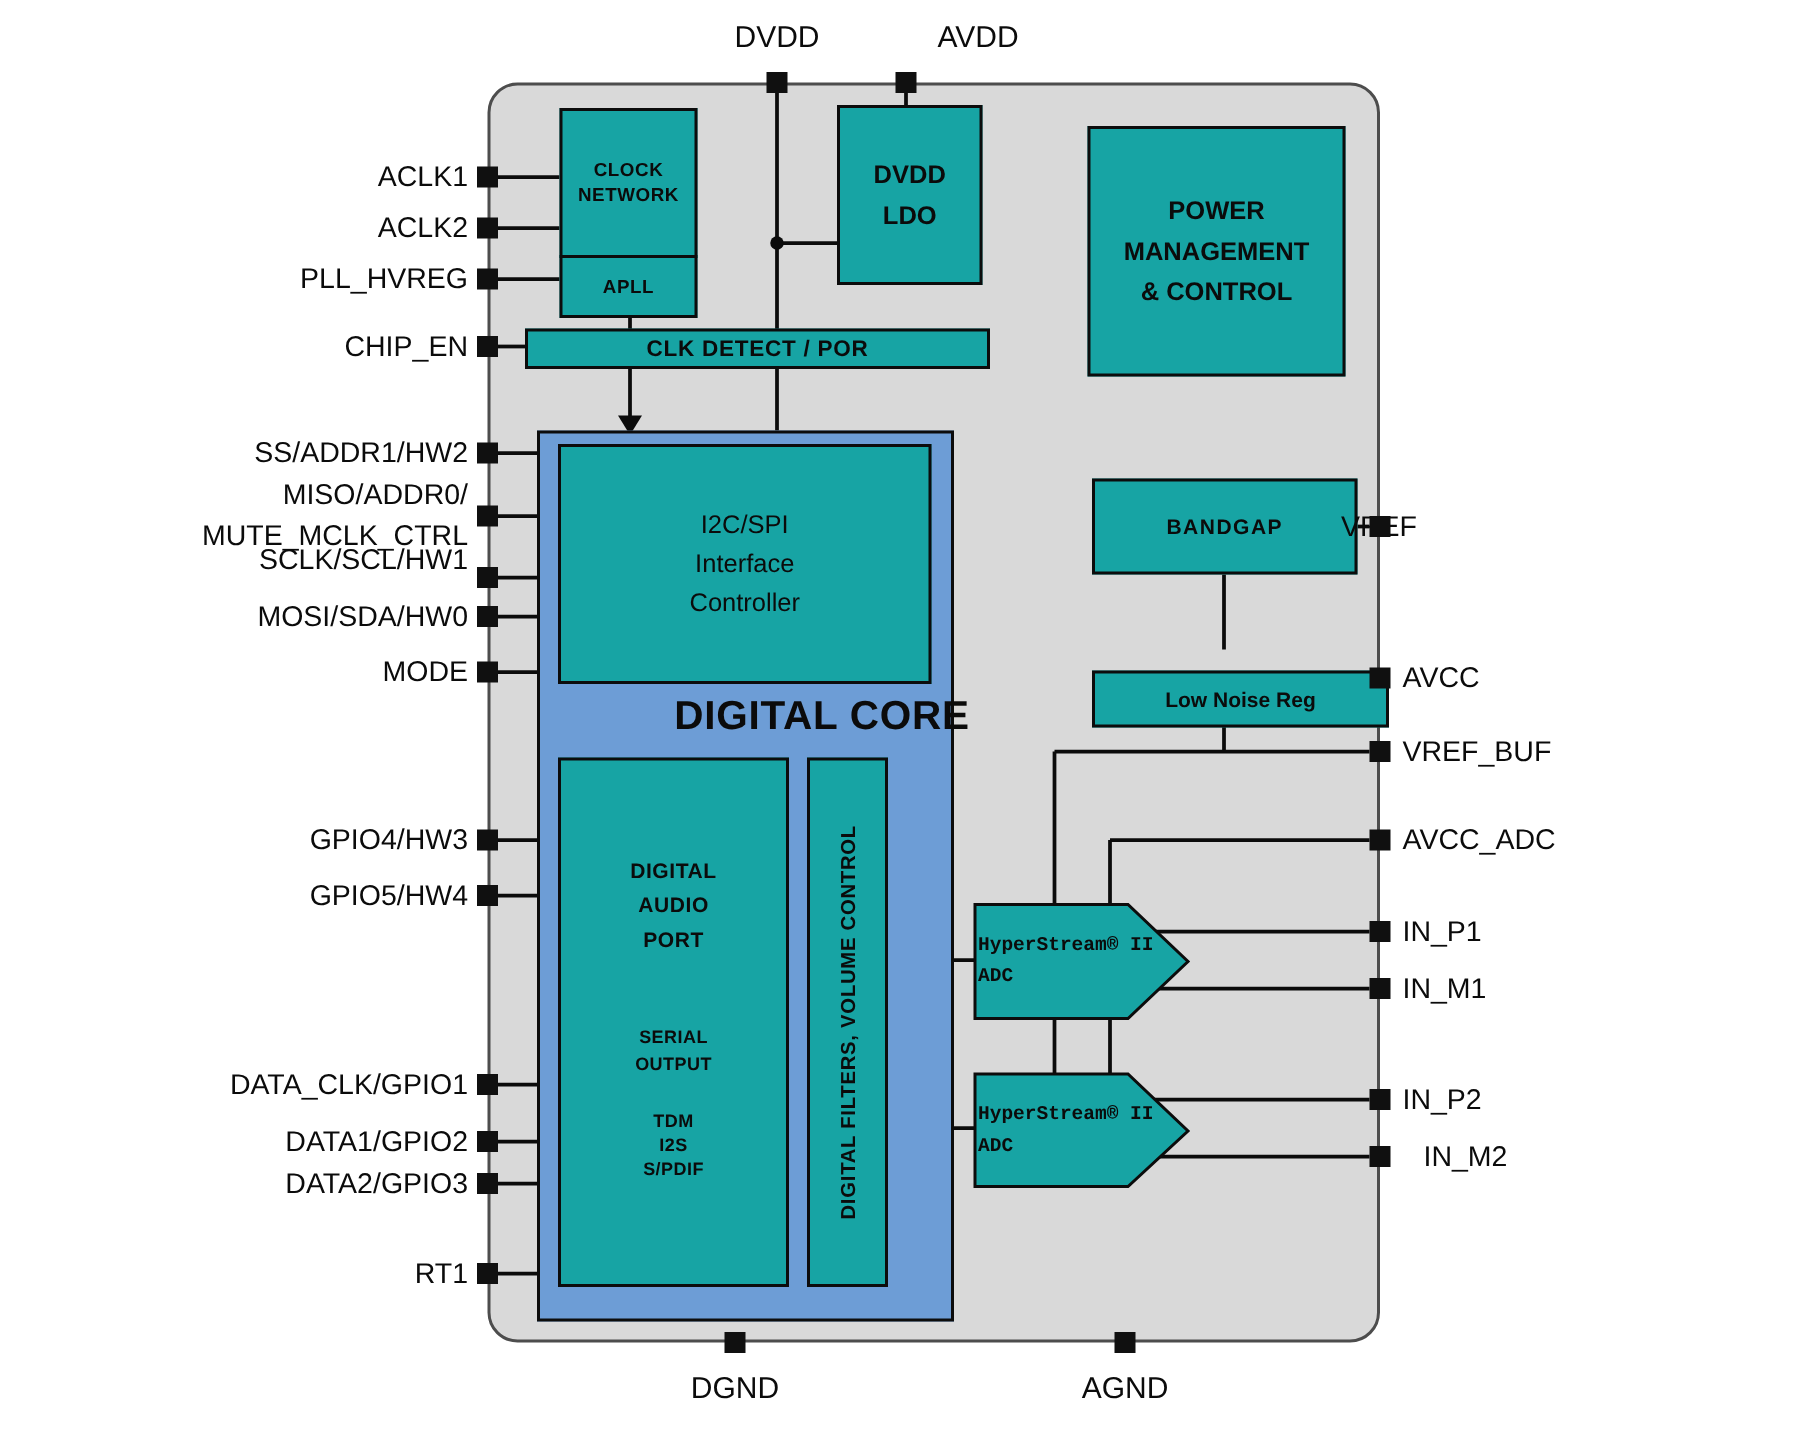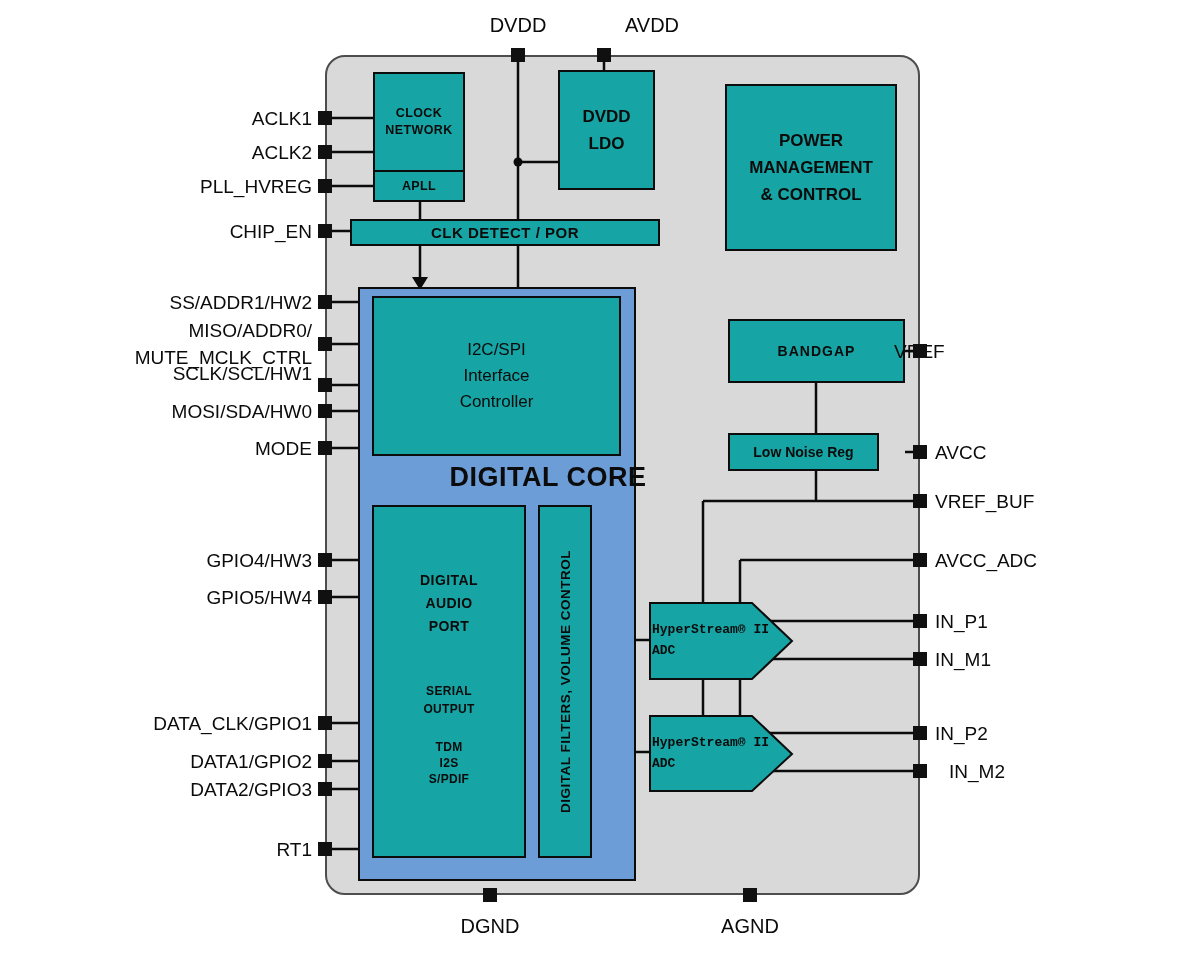--- a/index.html
+++ b/index.html
@@ -90,21 +90,21 @@
       <line x1="768" y1="771" x2="913" y2="771"></line>
     </g>
     <polygon points="650,603 752,603 792,641 752,679 650,679" fill="#17a4a4" stroke="#0c0c0c" stroke-width="2"></polygon>
     <polygon points="650,716 752,716 792,754 752,791 650,791" fill="#17a4a4" stroke="#0c0c0c" stroke-width="2"></polygon>
     <circle cx="518" cy="162" r="4.5" fill="#0b0b0b"></circle>
     <polygon points="412,277 428,277 420,290" fill="#0b0b0b"></polygon>
   </svg>
 
   <div class="blk t-sm pre" style="left:373px;top:72px;width:92px;height:100px;">CLOCK
 NETWORK</div>
-  <div class="blk t-sm" style="left:373px;top:170px;width:92px;height:32px;">APLL</div>
+  <div class="blk t-sm" style="left:373px;top:170px;width:92px;height:42px;">APLL</div>
   <div class="blk t-md pre" style="left:558px;top:70px;width:97px;height:120px;">DVDD
 LDO</div>
   <div class="blk t-md pre" style="left:725px;top:84px;width:172px;height:167px;">POWER
 MANAGEMENT
 &amp; CONTROL</div>
   <div class="blk t-bar" style="left:350px;top:219px;width:310px;height:27px;">CLK DETECT / POR</div>
 
   <div class="core" style="left:358px;top:287px;width:278px;height:594px;"></div>
   <div class="ctr t-core" style="left:358px;top:462px;width:316px;margin-left:32px;">DIGITAL CORE</div>
 
@@ -121,21 +121,21 @@
     <div class="ctr t-ap3 pre" style="left:0;top:232px;width:150px;">TDM
 I2S
 S/PDIF</div>
   </div>
 
   <div class="blk" style="left:538px;top:505px;width:54px;height:353px;">
     <span class="vtext">DIGITAL FILTERS, VOLUME CONTROL</span>
   </div>
 
   <div class="blk t-bg" style="left:728px;top:319px;width:177px;height:64px;">BANDGAP</div>
-  <div class="blk t-ln" style="left:728px;top:433px;width:151px;height:38px;text-align:center;">Low Noise Reg</div>
+  <div class="blk t-ln" style="left:728px;top:447px;width:198px;height:38px;text-align:center;">Low Noise Reg</div>
 
   <div class="t-adc" style="left:652px;top:619px;">HyperStream® II
 ADC</div>
   <div class="t-adc" style="left:652px;top:732px;">HyperStream® II
 ADC</div>
 
   <div class="toplbl" style="left:458px;top:14px;">DVDD</div>
   <div class="toplbl" style="left:544px;top:14px;margin-left:48px;">AVDD</div>
   <div class="pinsq" style="left:511px;top:48px;"></div>
   <div class="pinsq" style="left:597px;top:48px;"></div>

